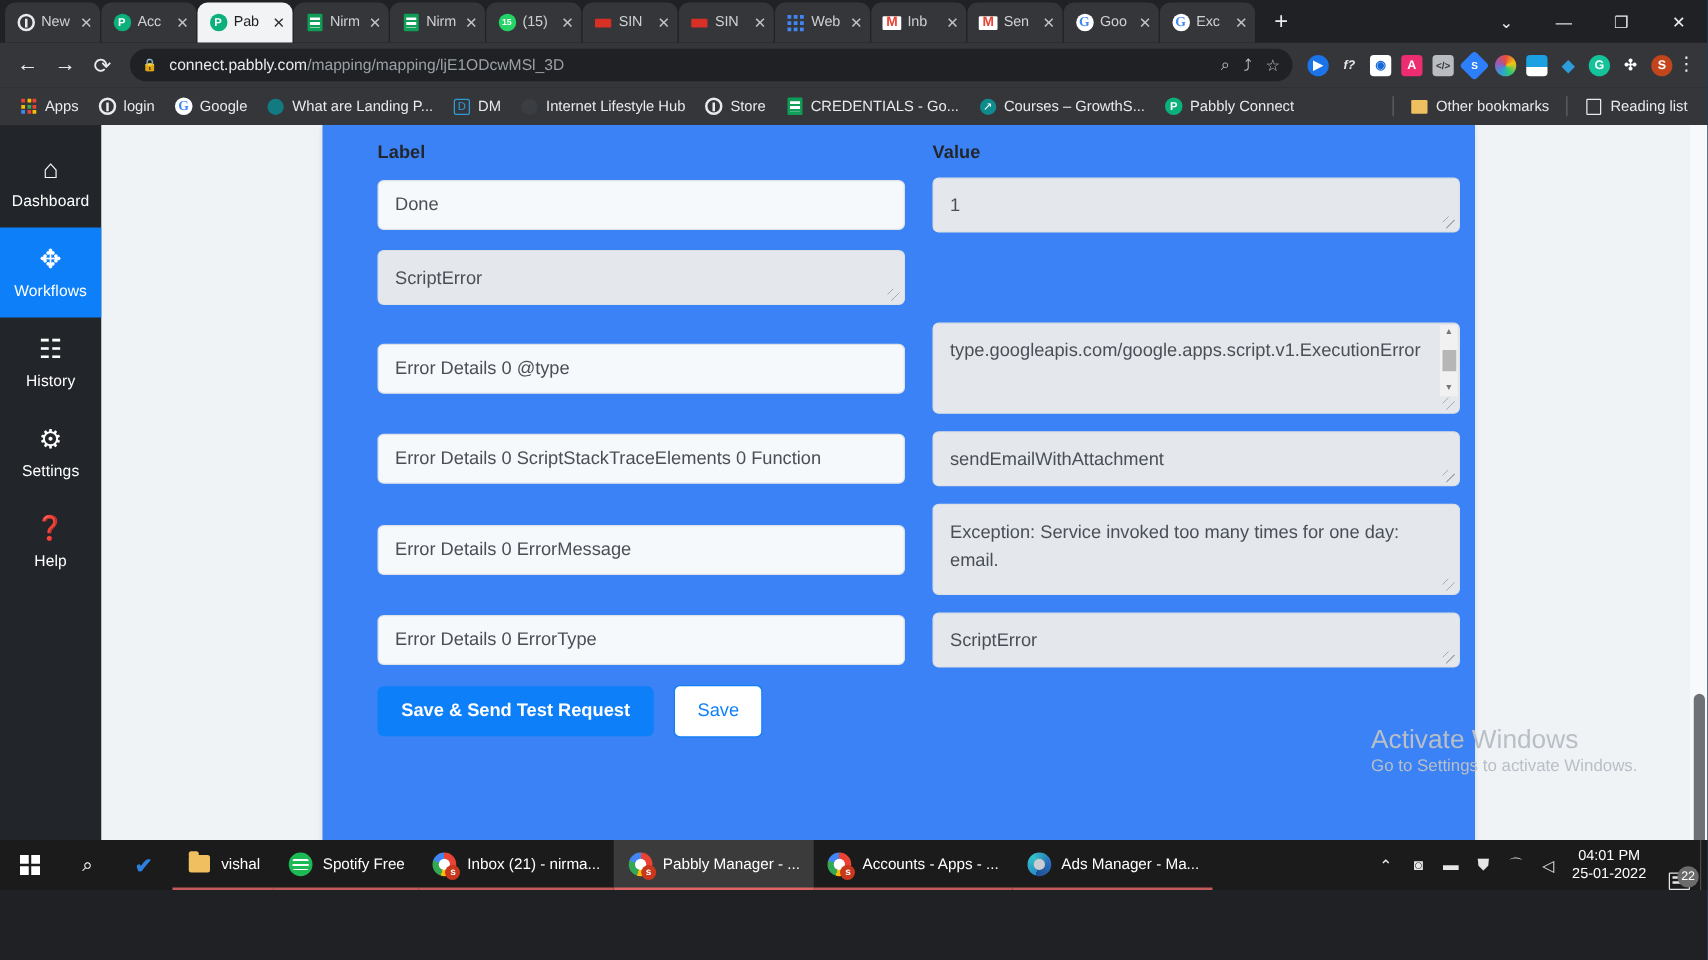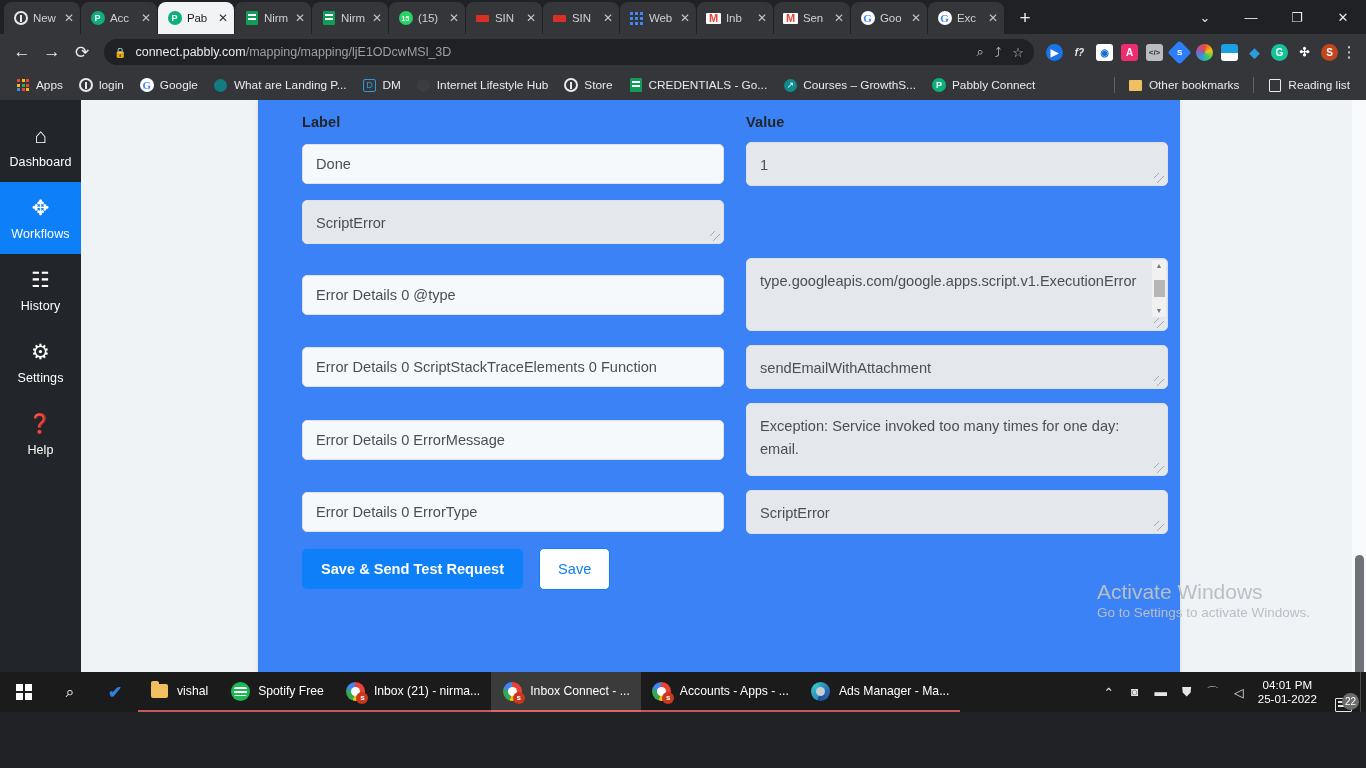--- a/index.html
+++ b/index.html
@@ -649,21 +649,21 @@
           </span>
         </span>
       <span>Inbox (21) - nirma...</span>
     </div>
     <div class="tb-app focused">
       <span class="tico">
           <span class="tb-chrome">
             <span class="badge">s</span>
           </span>
         </span>
-      <span>Inbox Connect - ...</span>
+      <span>Pabbly Manager - ...</span>
     </div>
     <div class="tb-app running">
       <span class="tico">
           <span class="tb-chrome">
             <span class="badge">s</span>
           </span>
         </span>
       <span>Accounts - Apps - ...</span>
     </div>
     <div class="tb-app running">

